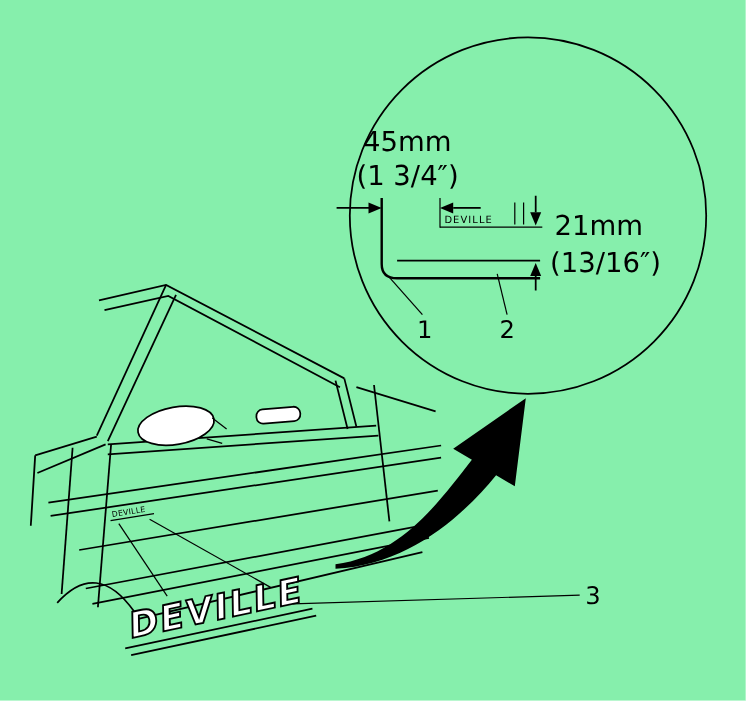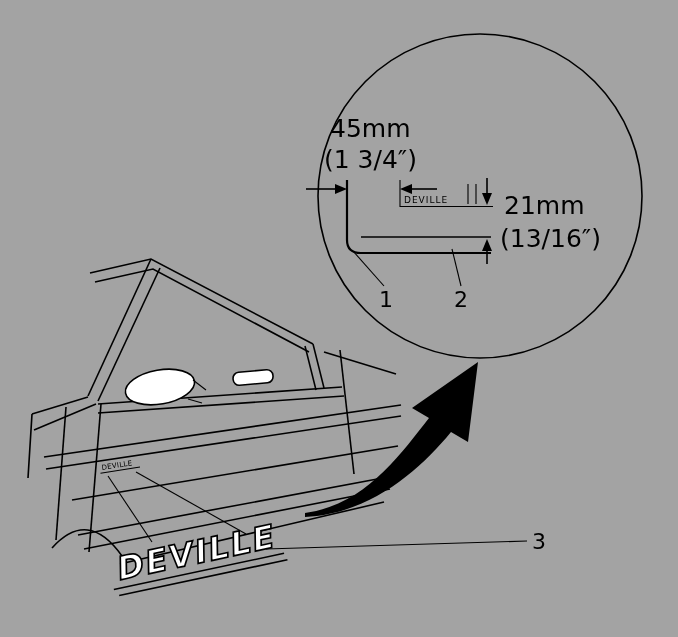--- a/index.html
+++ b/index.html
@@ -1,20 +1,20 @@
 <!DOCTYPE html>
 <html><head>
 <meta charset="utf-8">
 <style>
   html, body { margin: 0; padding: 0; background: #ffffff; }
   .stage {
     position: relative;
     width: 678px;
     height: 637px;
-    background: #a3a3a3;
+    background: #86efac;
     font-family: "DejaVu Sans", sans-serif;
     overflow: hidden;
   }
   svg { display: block; }
   text { fill: #000; }
   .dim-label { font-size: 25px; }
   .callout-num { font-size: 22px; }
   .tiny-emblem { font-size: 9px; letter-spacing: 1px; }
   .door-emblem-small { font-size: 7px; letter-spacing: 0.3px; }
   .emblem-large {

